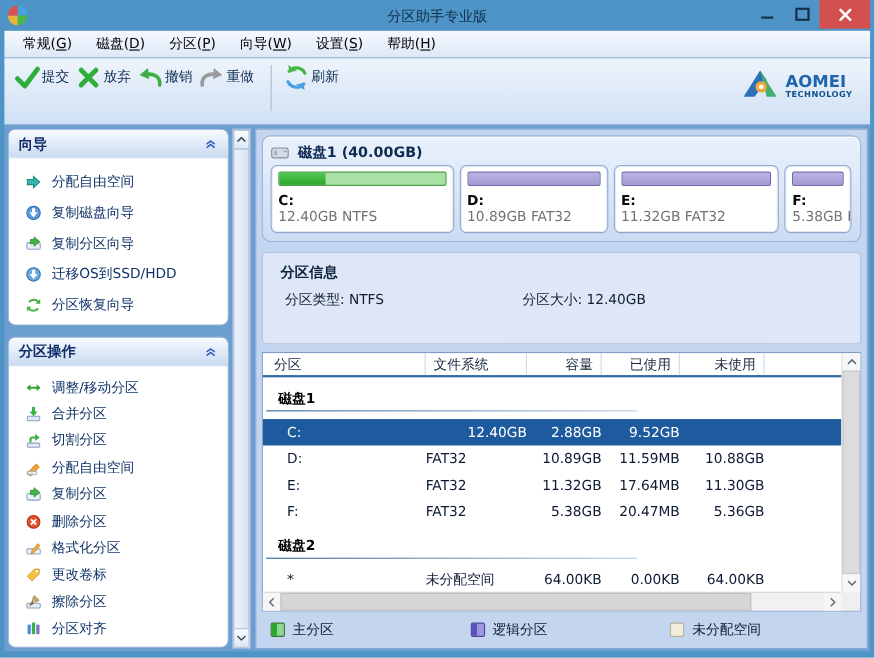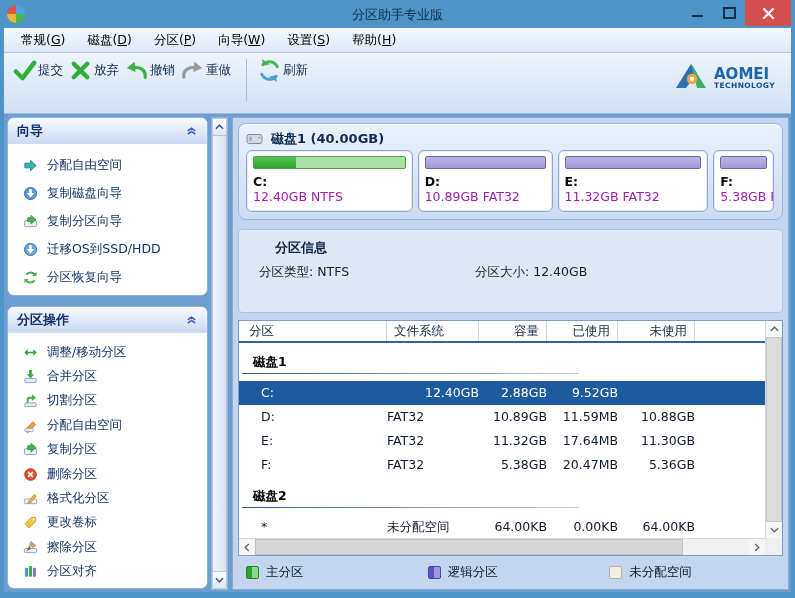--- a/index.html
+++ b/index.html
@@ -45,24 +45,24 @@
   .disk-panel{height:97px;flex:0 0 auto;border:1px solid #9cb4d9;border-radius:8px;background:linear-gradient(#eaf1fb,#ccdbf4);box-shadow:inset 0 1px 0 #fff;padding:3px 7px;margin-bottom:9px;box-sizing:border-box;}
   .disk-h{display:flex;align-items:center;gap:7px;font-weight:bold;color:#0d2a52;font-size:13px;height:23px;}
   .pboxes{display:flex;gap:5px;height:62px;}
   .pbox{box-sizing:border-box;background:#fff;border:1px solid #90a8ce;border-radius:6px;padding:5px 6px;box-shadow:inset 0 0 0 1px #e3ebf7;overflow:hidden;}
   .pbox.c{width:31.5%;}.pbox.d{width:25.5%;}.pbox.e{width:28.5%;}.pbox.f{width:11.5%;}
   .strip{height:13px;border-radius:2px;box-sizing:border-box;position:relative;}
   .strip.green{background:#a9e0a3;border:1px solid #4f9f4f;}
   .strip.green .fill{position:absolute;top:0;left:0;bottom:0;width:28%;background:linear-gradient(#56c756,#2ba42b);}
   .strip.purple{background:linear-gradient(#bab4e3,#a19ad6);border:1px solid #6f68ad;}
   .pname{font-weight:bold;margin-top:6px;color:#0b0b0b;font-size:12.5px;line-height:14px;}
-  .pdetail{color:#a21caf;font-size:12.5px;line-height:15px;white-space:nowrap;}
+  .pdetail{color:#737373;font-size:12.5px;line-height:15px;white-space:nowrap;}
   
   .info-panel{height:84px;flex:0 0 auto;background:#dee6f7;border:1px solid #b0c2e2;border-radius:4px;padding:9px 16px;margin-bottom:7px;box-sizing:border-box;color:#10202f;}
-  .info-title{font-weight:bold;font-size:13px;color:#0c2440;margin-bottom:7px;margin-left:20px;}
+  .info-title{font-weight:bold;font-size:13px;color:#0c2440;margin-bottom:7px;}
   .info-row{display:flex;}
   .info-pair{white-space:nowrap;}
   .info-pair.first{width:216px;padding-left:4px;}
   
   .table-wrap{position:relative;flex:1;background:#fff;border:1px solid #7f9cc6;min-height:0;}
   .thead{display:grid;grid-template-columns:148px 92px 68px 71px 77px 1fr;height:20px;line-height:20px;border-bottom:2px solid #2f64a2;color:#15263e;}
   .th{border-right:1px solid #ccd7ea;padding:0 7px;white-space:nowrap;overflow:hidden;}
   .th.num{text-align:right;}
   .th.c1{padding-left:10px;}
   .tbody{position:absolute;top:22px;left:0;right:17px;bottom:17px;overflow:hidden;padding-top:9px;}

